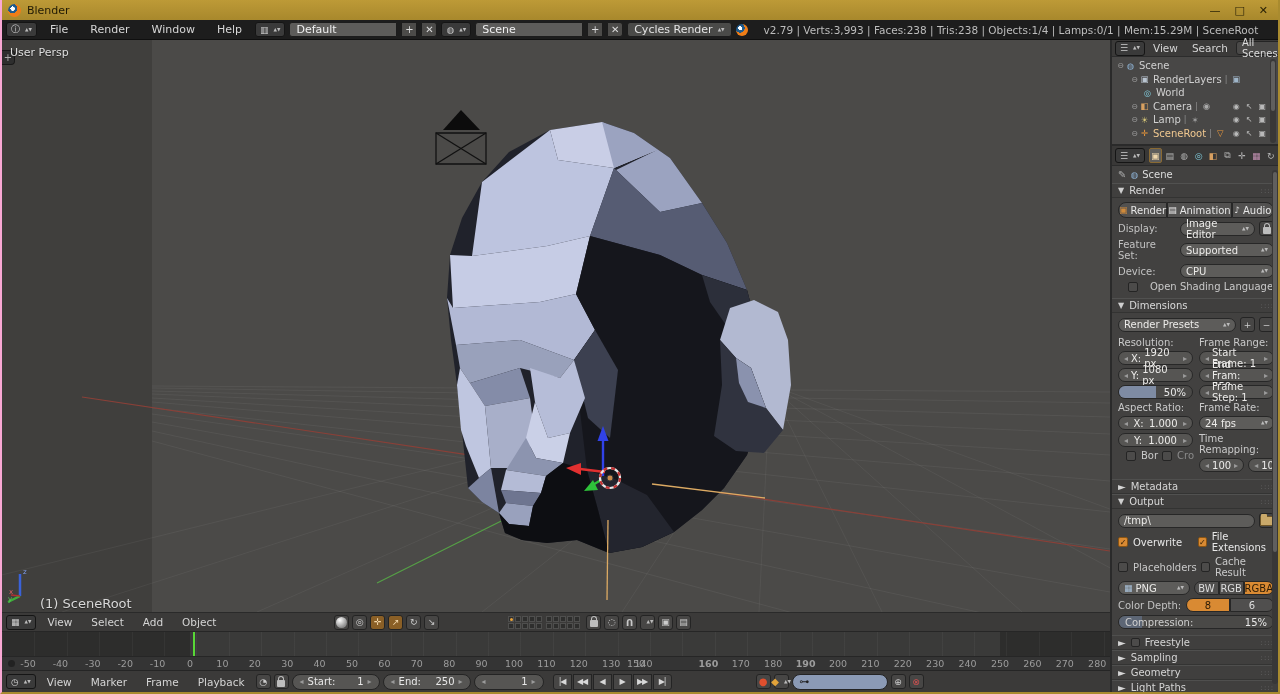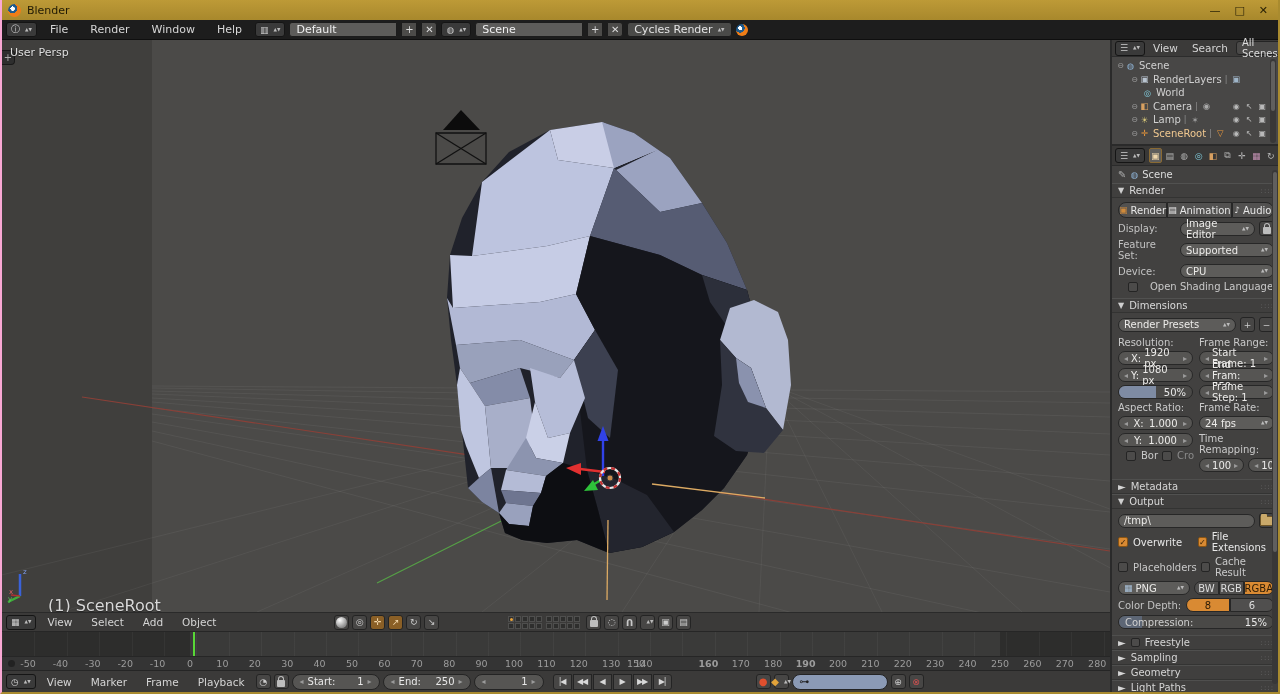--- a/index.html
+++ b/index.html
@@ -27,21 +27,21 @@
   .sq.last{border-radius:0 3px 3px 0;}
   .engine{background:#4a4a48;border:1px solid #1c1c1c;border-radius:3px;height:15px;display:flex;align-items:center;
           padding:0 6px;min-width:92px;color:#e4e4e4;justify-content:space-between;}
   .dd{display:inline-flex;flex-direction:column;font-size:4.5px;line-height:4px;color:#bbb;margin-left:5px;}
   .stats{color:#bdbdbd;margin-left:8px;font-size:10.5px;white-space:nowrap;}
   .iconpre{width:12px;height:12px;margin-right:4px;display:inline-block;}
   
   .viewport{position:absolute;left:0;top:40px;width:1108px;height:572px;background:#4b4a48;overflow:hidden;}
   .vp-darkstrip{position:absolute;left:0;top:0;width:150px;height:572px;background:#403f3d;}
   .vp-label{position:absolute;left:8px;top:6px;color:#dedede;font-size:11px;text-shadow:0 1px 1px #222;}
-  .vp-obj{position:absolute;left:46px;top:556px;color:#d8d8d8;font-size:16px;text-shadow:0 1px 1px #222;}
+  .vp-obj{position:absolute;left:38px;top:556px;color:#d8d8d8;font-size:13px;text-shadow:0 1px 1px #222;}
   .vp-plus{position:absolute;left:0;top:10px;width:13px;height:15px;background:#2e2e2e;border:1px solid #1a1a1a;border-left:none;
            border-radius:0 4px 4px 0;color:#aaa;font-size:10px;display:flex;align-items:center;justify-content:center;}
   
   .vheader{position:absolute;left:0;top:612px;width:1108px;height:20px;background:#3b3a39;border-top:1px solid #2a2a2a;
            border-bottom:1px solid #262626;display:flex;align-items:center;gap:3px;padding:0 4px;}
   .hmenu{padding:0 8px;color:#d4d4d4;font-size:10.5px;}
   .wbtn{background:#474645;border:1px solid #242424;border-radius:3px;height:15px;display:flex;align-items:center;
         padding:0 5px;color:#e2e2e2;font-size:10px;gap:4px;margin-top:44px;}
   .micro{width:15px;height:15px;background:#474645;border:1px solid #242424;border-radius:3px;display:flex;
          align-items:center;justify-content:center;color:#ccc;font-size:9px;}
@@ -164,20 +164,21 @@
   <span class="sq last">✕</span>
   <span class="ibtn">◍<span class="dd">▲▼</span></span>
   <span class="field">Scene</span>
   <span class="sq">+</span>
   <span class="sq last">✕</span>
   <span class="engine">
     <span>Cycles Render</span>
         <span class="dd">▲▼</span>
   </span>
   <span class="blogo iconpre" style="border-radius:50%;background:radial-gradient(circle at 35% 35%,#fff 0 18%,#1e5a8c 19% 40%,#ee7d17 41% 100%);"></span>
+  <span class="stats">v2.79 | Verts:3,993 | Faces:238 | Tris:238 | Objects:1/4 | Lamps:0/1 | Mem:15.29M | SceneRoot</span>
 </div>
 
 <div class="viewport">
   <div class="vp-darkstrip"></div>
   <svg width="1108" height="572" viewBox="0 0 1108 572" style="position:absolute;left:0;top:0;">
 
     <g stroke="rgba(255,255,255,0.055)" stroke-width="1">
       <line x1="150" y1="346" x2="1108" y2="352"></line>
           <line x1="150" y1="348" x2="1108" y2="363"></line>
       <line x1="150" y1="351" x2="1108" y2="377"></line>

